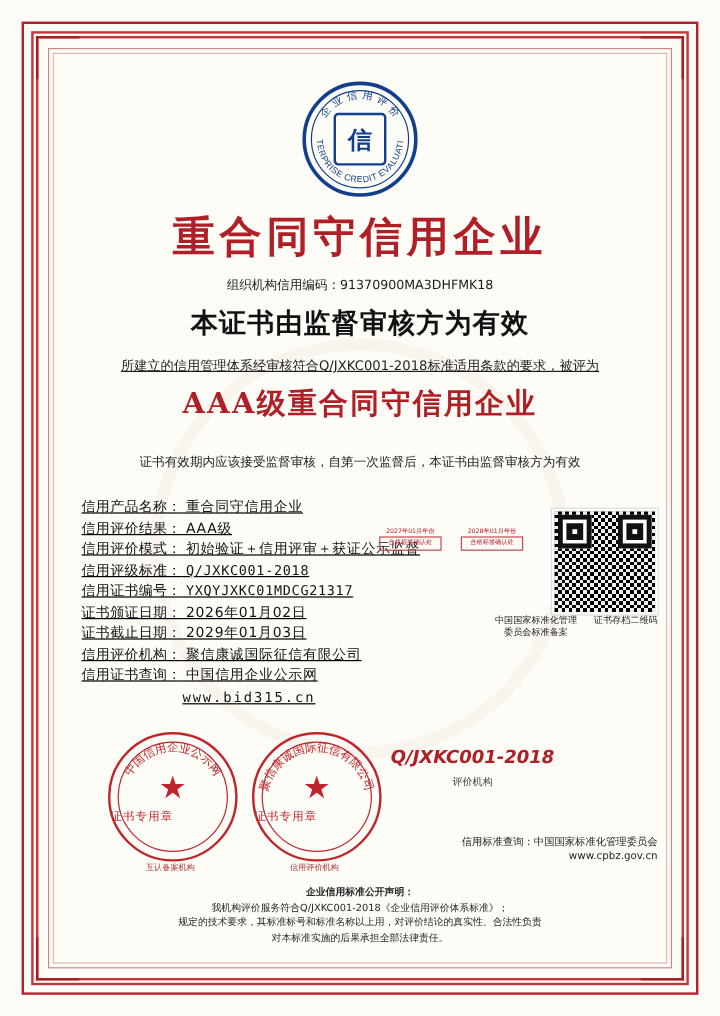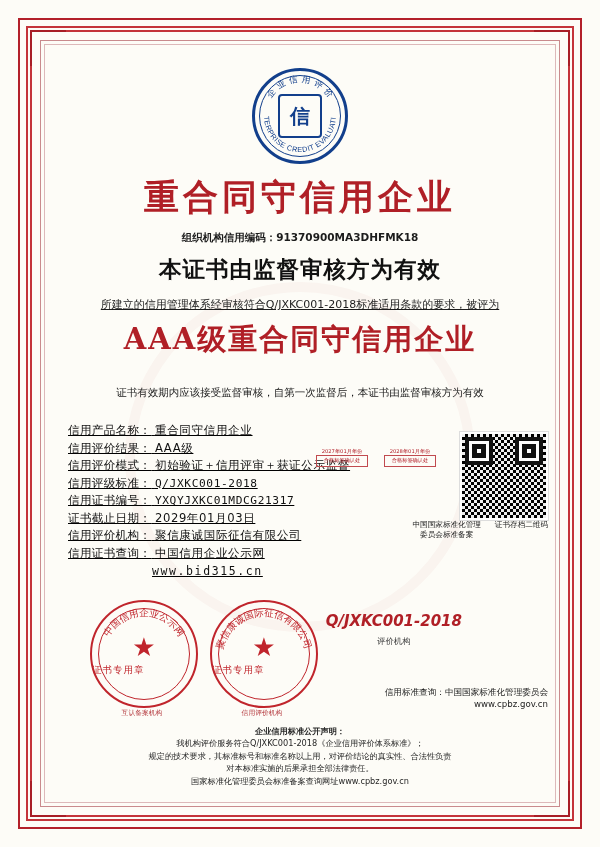--- a/index.html
+++ b/index.html
@@ -107,21 +107,20 @@
     font-weight: bold;
     letter-spacing: 4px;
     font-family: "DejaVu Serif", serif;
   }
   .code-line {
     margin-top: 10px;
     text-align: center;
     font-size: 10.5px;
     color: #1c1c1c;
     font-family: "DejaVu Sans", sans-serif;
-    font-weight: bold;
   }
   .company {
     margin-top: 9px;
     text-align: center;
     font-size: 22.5px;
     font-weight: bold;
     color: #111;
     letter-spacing: 1px;
     font-family: "DejaVu Serif", serif;
   }
@@ -137,21 +136,21 @@
     text-align: center;
     font-size: 11px;
     color: #1c1c1c;
     font-family: "DejaVu Sans", sans-serif;
     text-decoration: underline;
   }
   .grade {
     margin-top: 8px;
     text-align: center;
     color: #b01f26;
-    font-size: 29px;
+    font-size: 24px;
     font-weight: bold;
     letter-spacing: 2px;
     font-family: "DejaVu Serif", serif;
   }
   .valid-note {
     margin-top: 26px;
     text-align: center;
     font-size: 10.5px;
     color: #1c1c1c;
     font-family: "DejaVu Sans", sans-serif;
@@ -407,20 +406,24 @@
       </div>
       <div class="drow">
         <span class="lbl">信用评级标准：</span>
         <span class="val mono">Q/JXKC001-2018</span>
       </div>
       <div class="drow">
         <span class="lbl">信用证书编号：</span>
         <span class="val mono">YXQYJXKC01MDCG21317</span>
       </div>
       <div class="drow">
+        <span class="lbl">证书颁证日期：</span>
+        <span class="val">2026年01月02日</span>
+      </div>
+      <div class="drow">
         <span class="lbl">证书截止日期：</span>
         <span class="val">2029年01月03日</span>
       </div>
       <div class="drow">
         <span class="lbl">信用评价机构：</span>
         <span class="val">聚信康诚国际征信有限公司</span>
       </div>
       <div class="drow">
         <span class="lbl">信用证书查询：</span>
         <span class="val">中国信用企业公示网</span>
@@ -480,17 +483,16 @@
 
       <div class="std-query" style="white-space:pre-line;">信用标准查询：中国国家标准化管理委员会
 www.cpbz.gov.cn</div>
     </div>
 
     <div class="footer">
       <div class="ftitle">企业信用标准公开声明：</div>
       <div>我机构评价服务符合Q/JXKC001-2018《企业信用评价体系标准》；</div>
       <div>规定的技术要求，其标准标号和标准名称以上用，对评价结论的真实性、合法性负责</div>
       <div>对本标准实施的后果承担全部法律责任。</div>
-      <div>国家标准化管理委员会标准备案查询网址www.cpbz.gov.cn</div>
     </div>
 
   </div>
 </div>
 
 </body></html>

